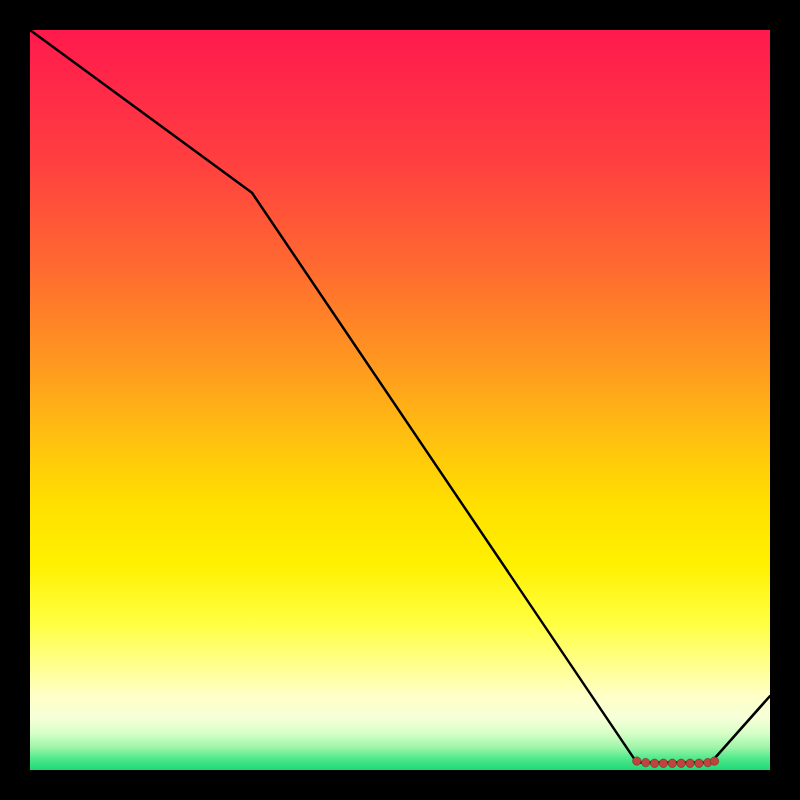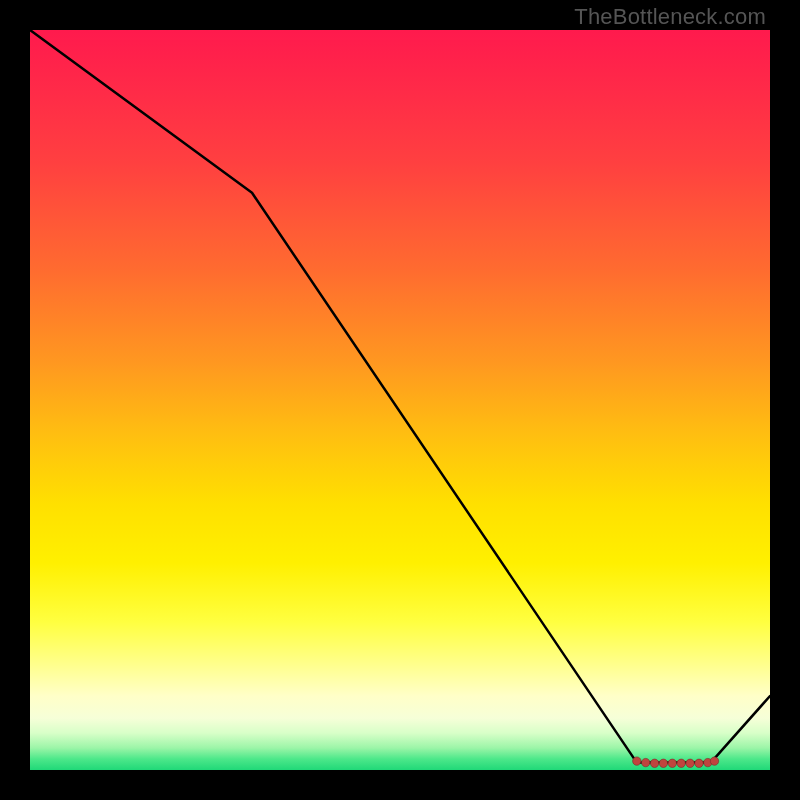--- a/index.html
+++ b/index.html
@@ -59,21 +59,20 @@
     top: 0;
     width: 740px;
     height: 740px;
     overflow: visible;
   }
 </style>
 </head>
 <body>
 
 <div class="frame">
-  <div class="watermark">TheBottleneck.com</div>
 
   <div class="plot-area">
     <svg class="overlay" viewBox="0 0 740 740">
       <g id="line-group">
           <path d="M0.0 0.0 L222.0 162.8 L606.8 732.6 L680.8 732.6 L740.0 666.0" fill="none" stroke="#000" stroke-width="2.5" stroke-linecap="round" stroke-linejoin="round"></path>
         </g>
       <g id="marker-group">
           <circle cx="606.8" cy="731.1" r="4.2" fill="#c0443e" stroke="#7a2a26" stroke-width="0.6"></circle>
           <circle cx="615.7" cy="732.6" r="4.2" fill="#c0443e" stroke="#7a2a26" stroke-width="0.6"></circle>
           <circle cx="624.6" cy="733.3" r="4.2" fill="#c0443e" stroke="#7a2a26" stroke-width="0.6"></circle>

